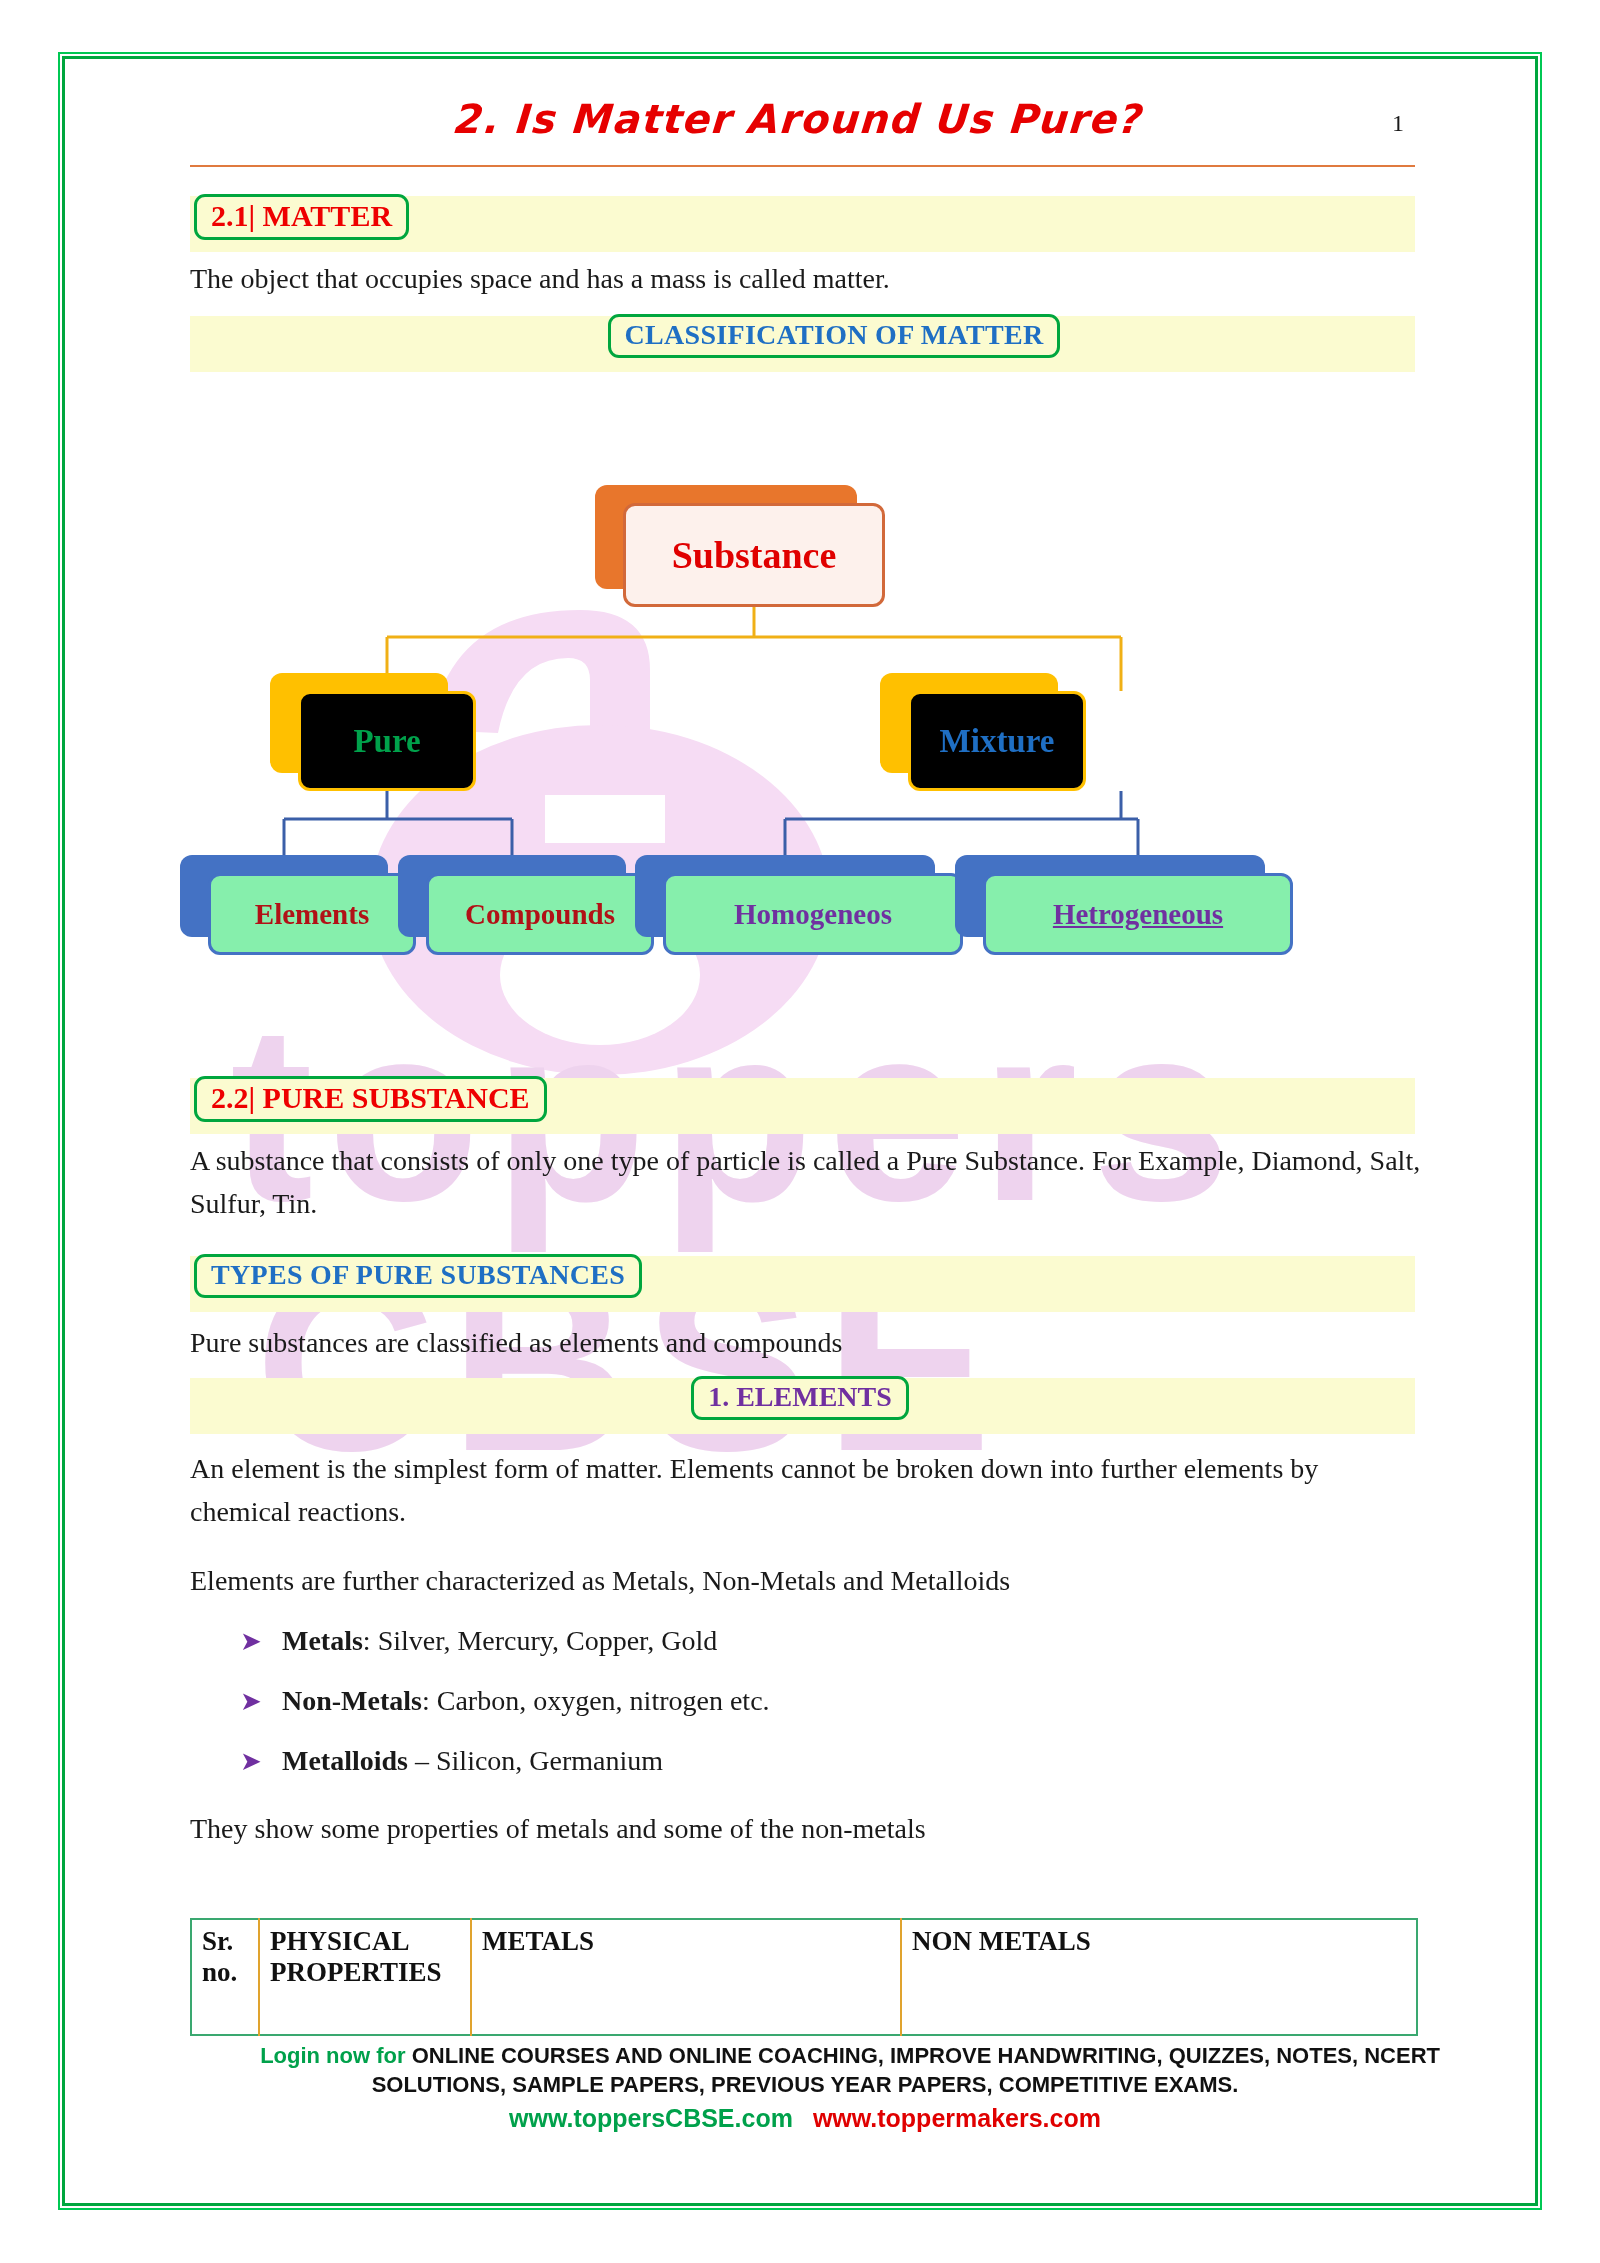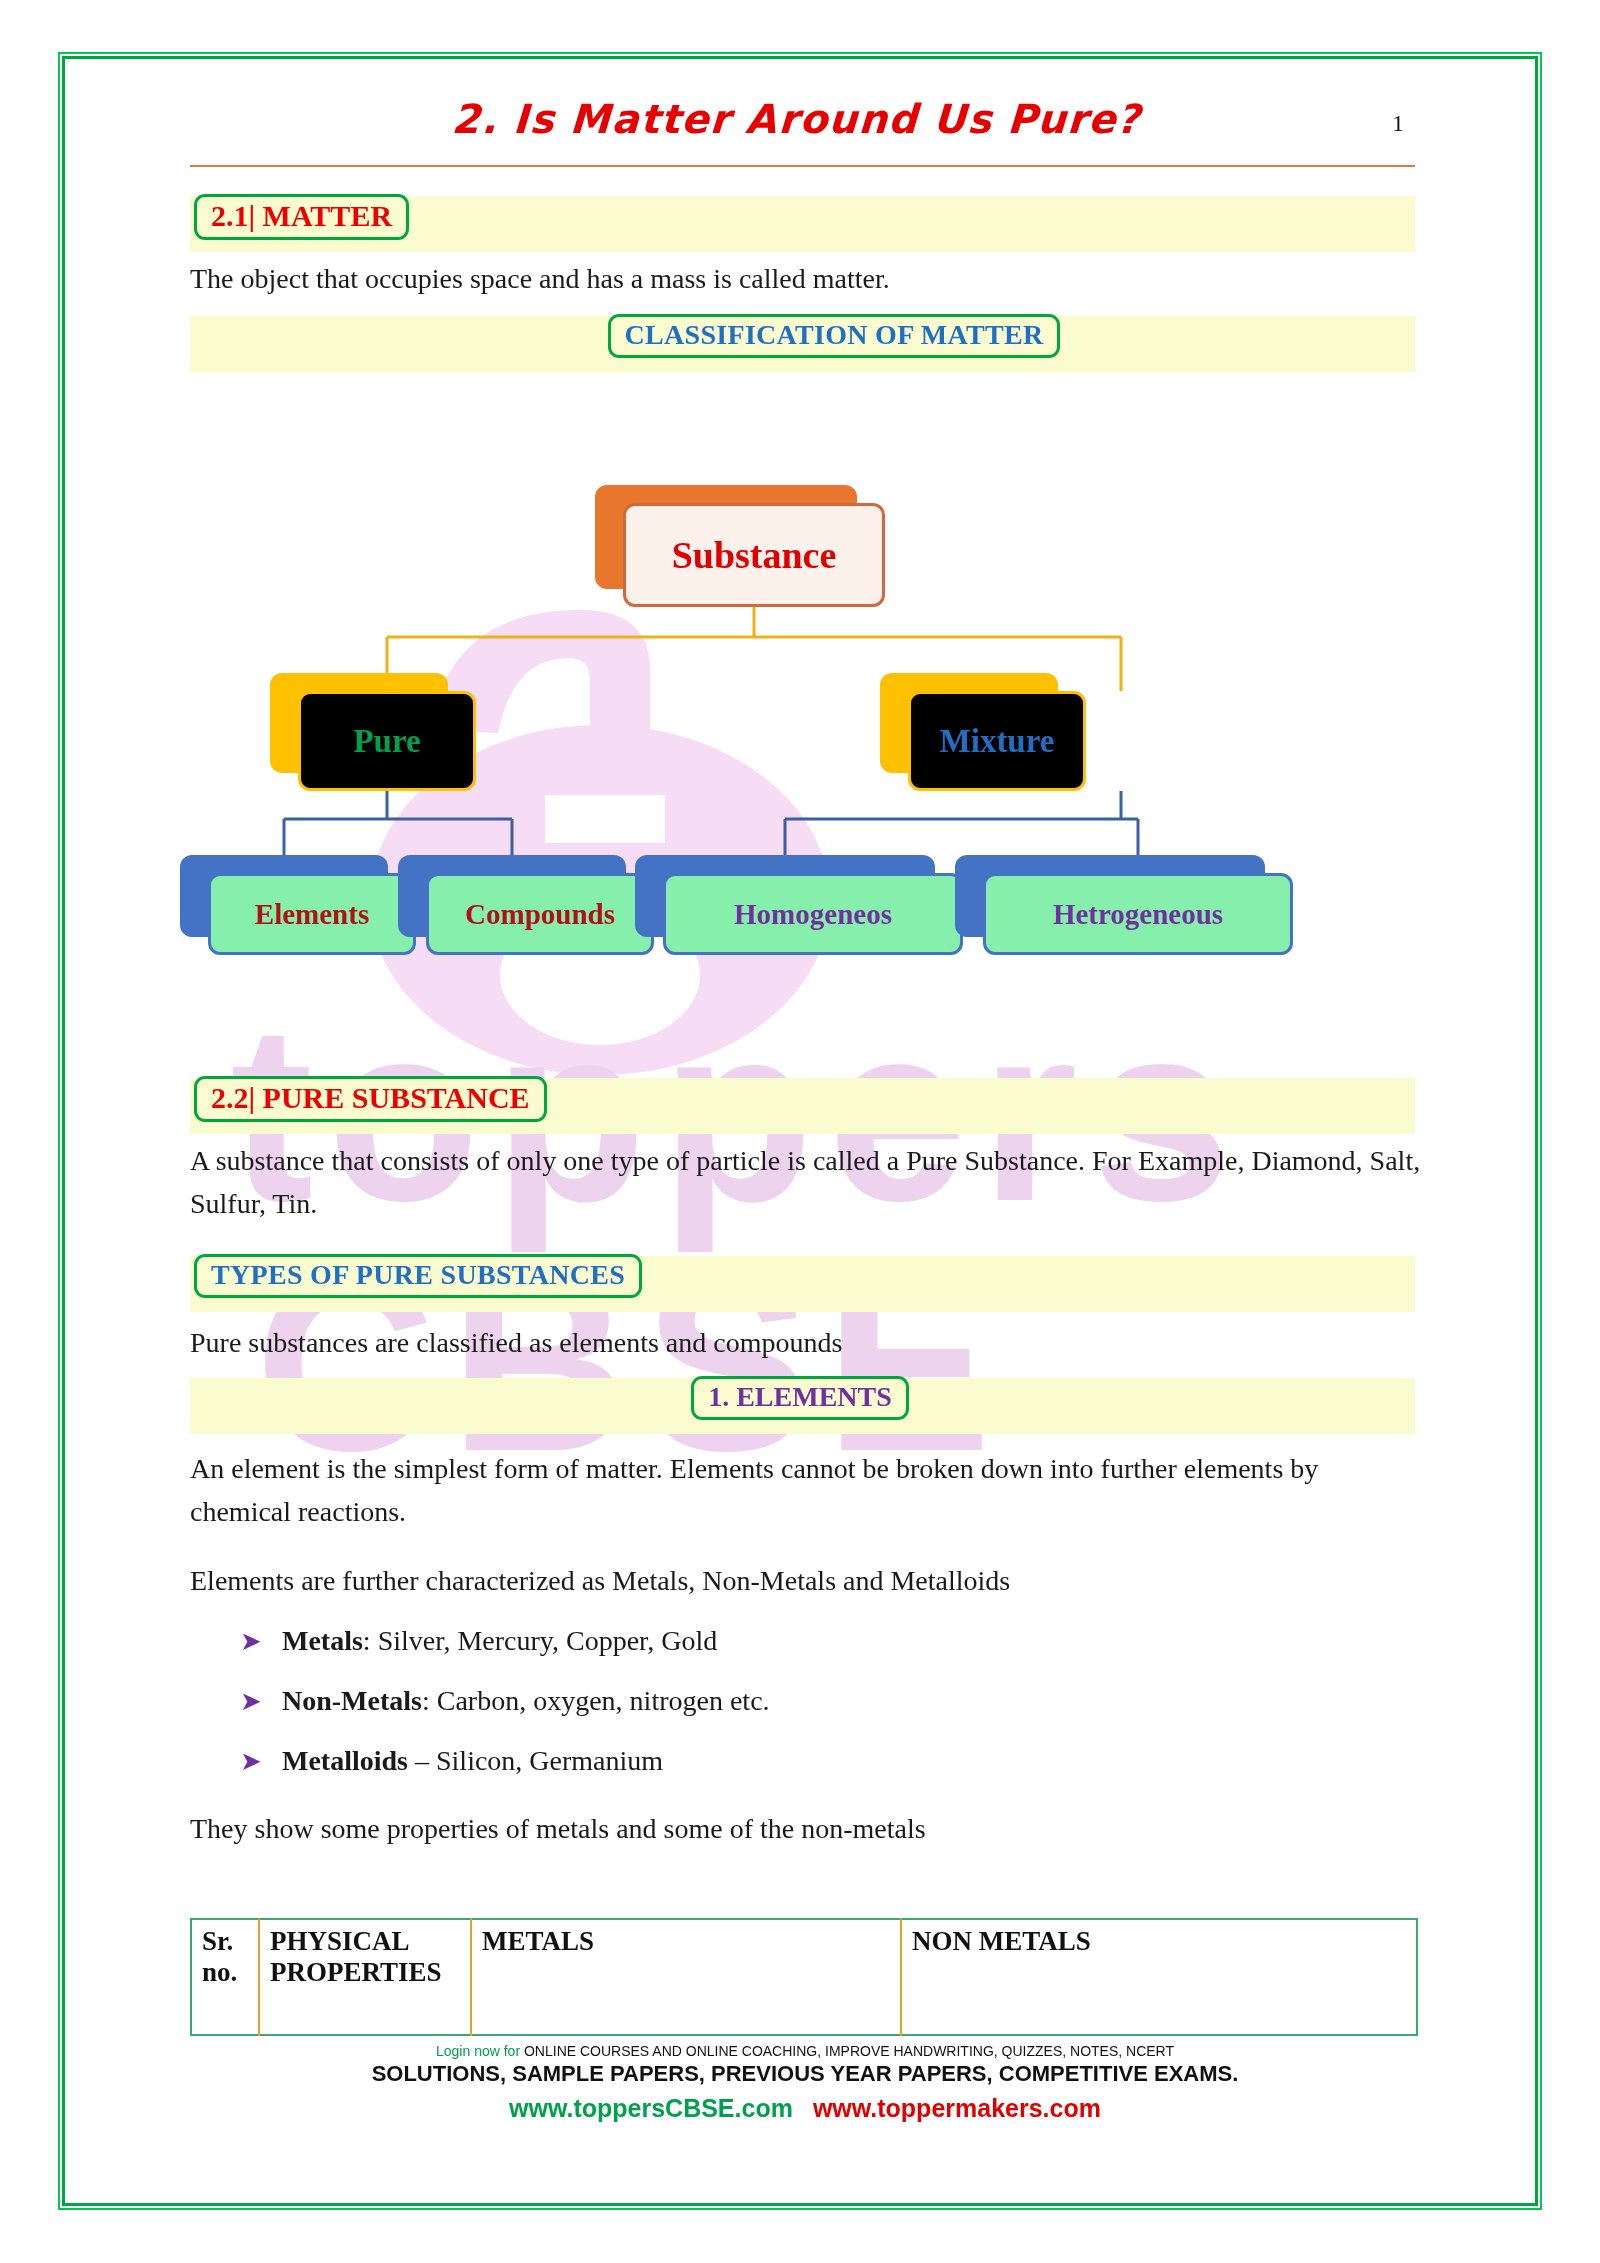--- a/index.html
+++ b/index.html
@@ -210,21 +210,21 @@
     background: #86efac;
     border: 3px solid #4472c4;
   }
   .n-elements   { left: 0px;   top: 370px; width: 208px; height: 82px; }
   .n-compounds  { left: 218px; top: 370px; width: 228px; height: 82px; }
   .n-homo       { left: 455px; top: 370px; width: 300px; height: 82px; }
   .n-hetero     { left: 775px; top: 370px; width: 310px; height: 82px; }
   .n-elements .card  { left: 28px; top: 18px; width: 208px; height: 82px; color: #b11116; font-size: 29px; }
   .n-compounds .card { left: 28px; top: 18px; width: 228px; height: 82px; color: #b11116; font-size: 29px; }
   .n-homo .card      { left: 28px; top: 18px; width: 300px; height: 82px; color: #7030a0; font-size: 29px; }
-  .n-hetero .card    { left: 28px; top: 18px; width: 310px; height: 82px; color: #7030a0; font-size: 29px; }
+  .n-hetero .card    { left: 28px; top: 18px; width: 310px; height: 82px; color: #7030a0; font-size: 29px; text-decoration: underline; }
 
   
   #props-table {
     position: absolute;
     left: 190px; top: 1918px;
     width: 1228px; height: 118px;
     border: 2px solid #3aa870;
     border-collapse: collapse;
     z-index: 3;
     background: #fff;
@@ -249,21 +249,21 @@
   
   #footer {
     position: absolute;
     left: 170px; top: 2042px;
     width: 1270px;
     text-align: center;
     z-index: 3;
     font-family: "Liberation Sans", sans-serif;
     line-height: 1.30;
   }
-  #footer .f1 { font-size: 14px; font-weight: normal; color: #111; }
+  #footer .f1 { font-size: 22px; font-weight: bold; color: #111; text-align: right; }
   #footer .f1 .login { color: #00a14b; }
   #footer .f2 { font-size: 22px; font-weight: bold; color: #111; }
   #footer .f3 { font-size: 25px; font-weight: bold; margin-top: 3px; }
   #footer .site1 { color: #00a14b; }
   #footer .site2 { color: #e00000; margin-left: 20px; }
 </style>
 </head>
 <body>
 
 <div id="page">

